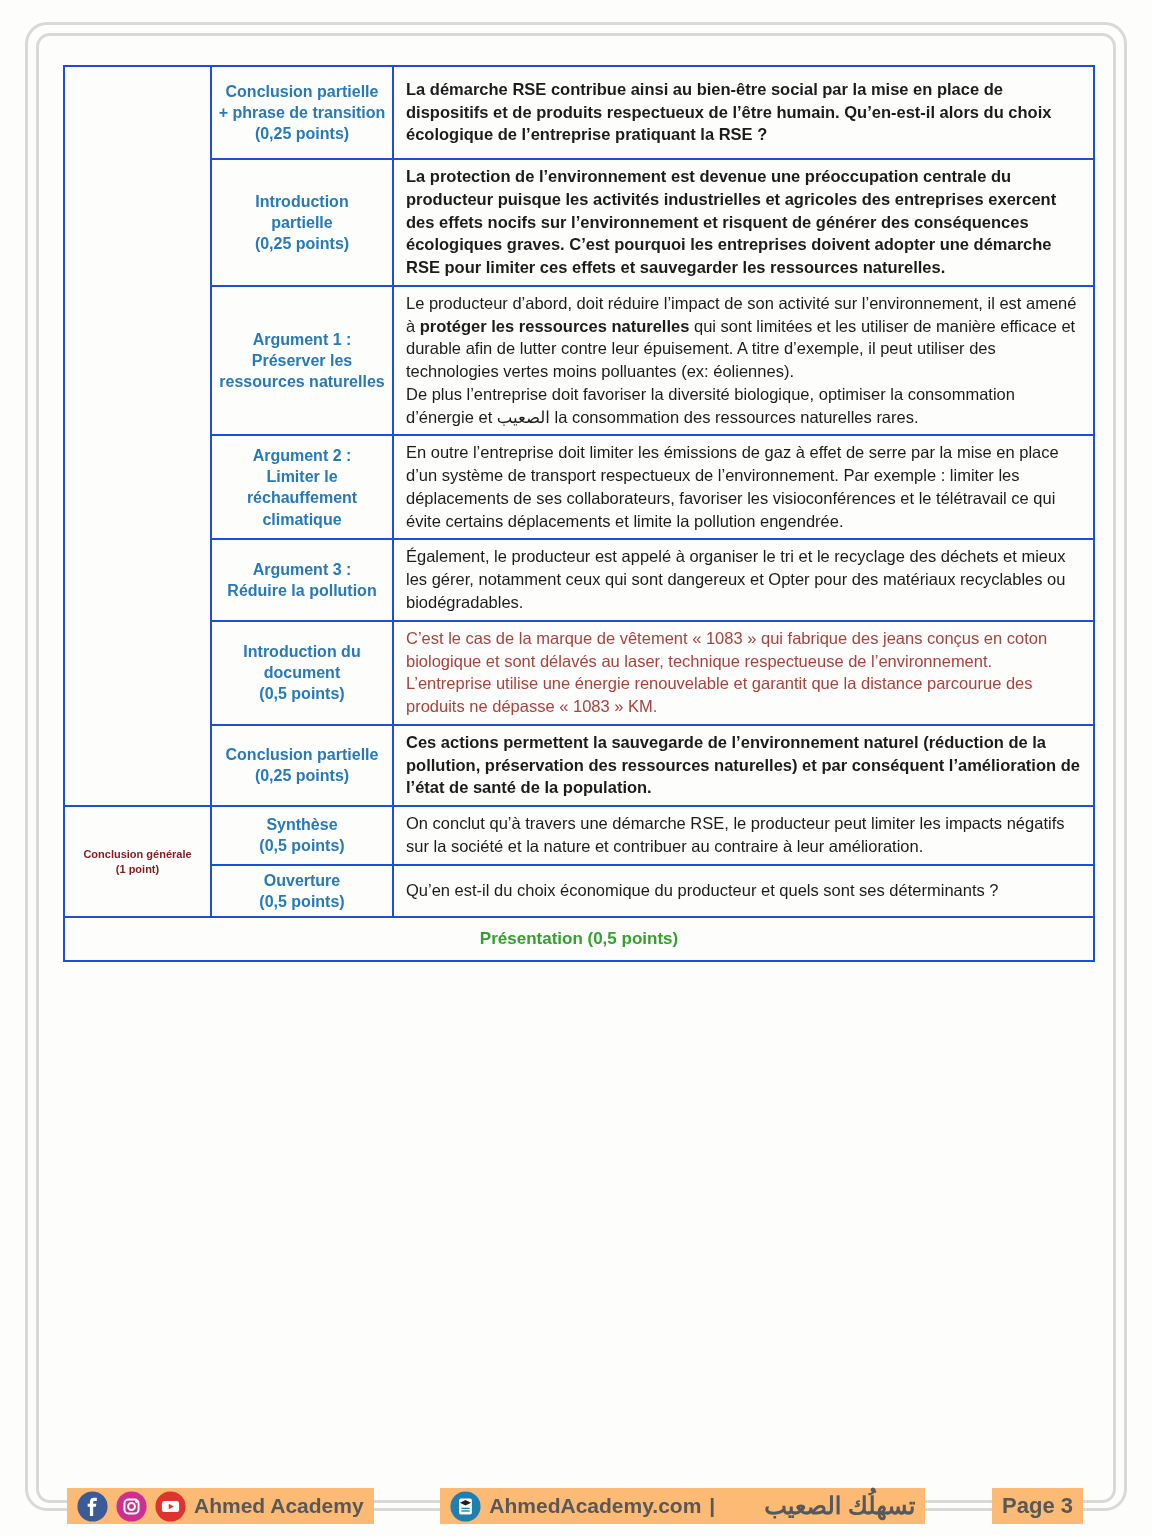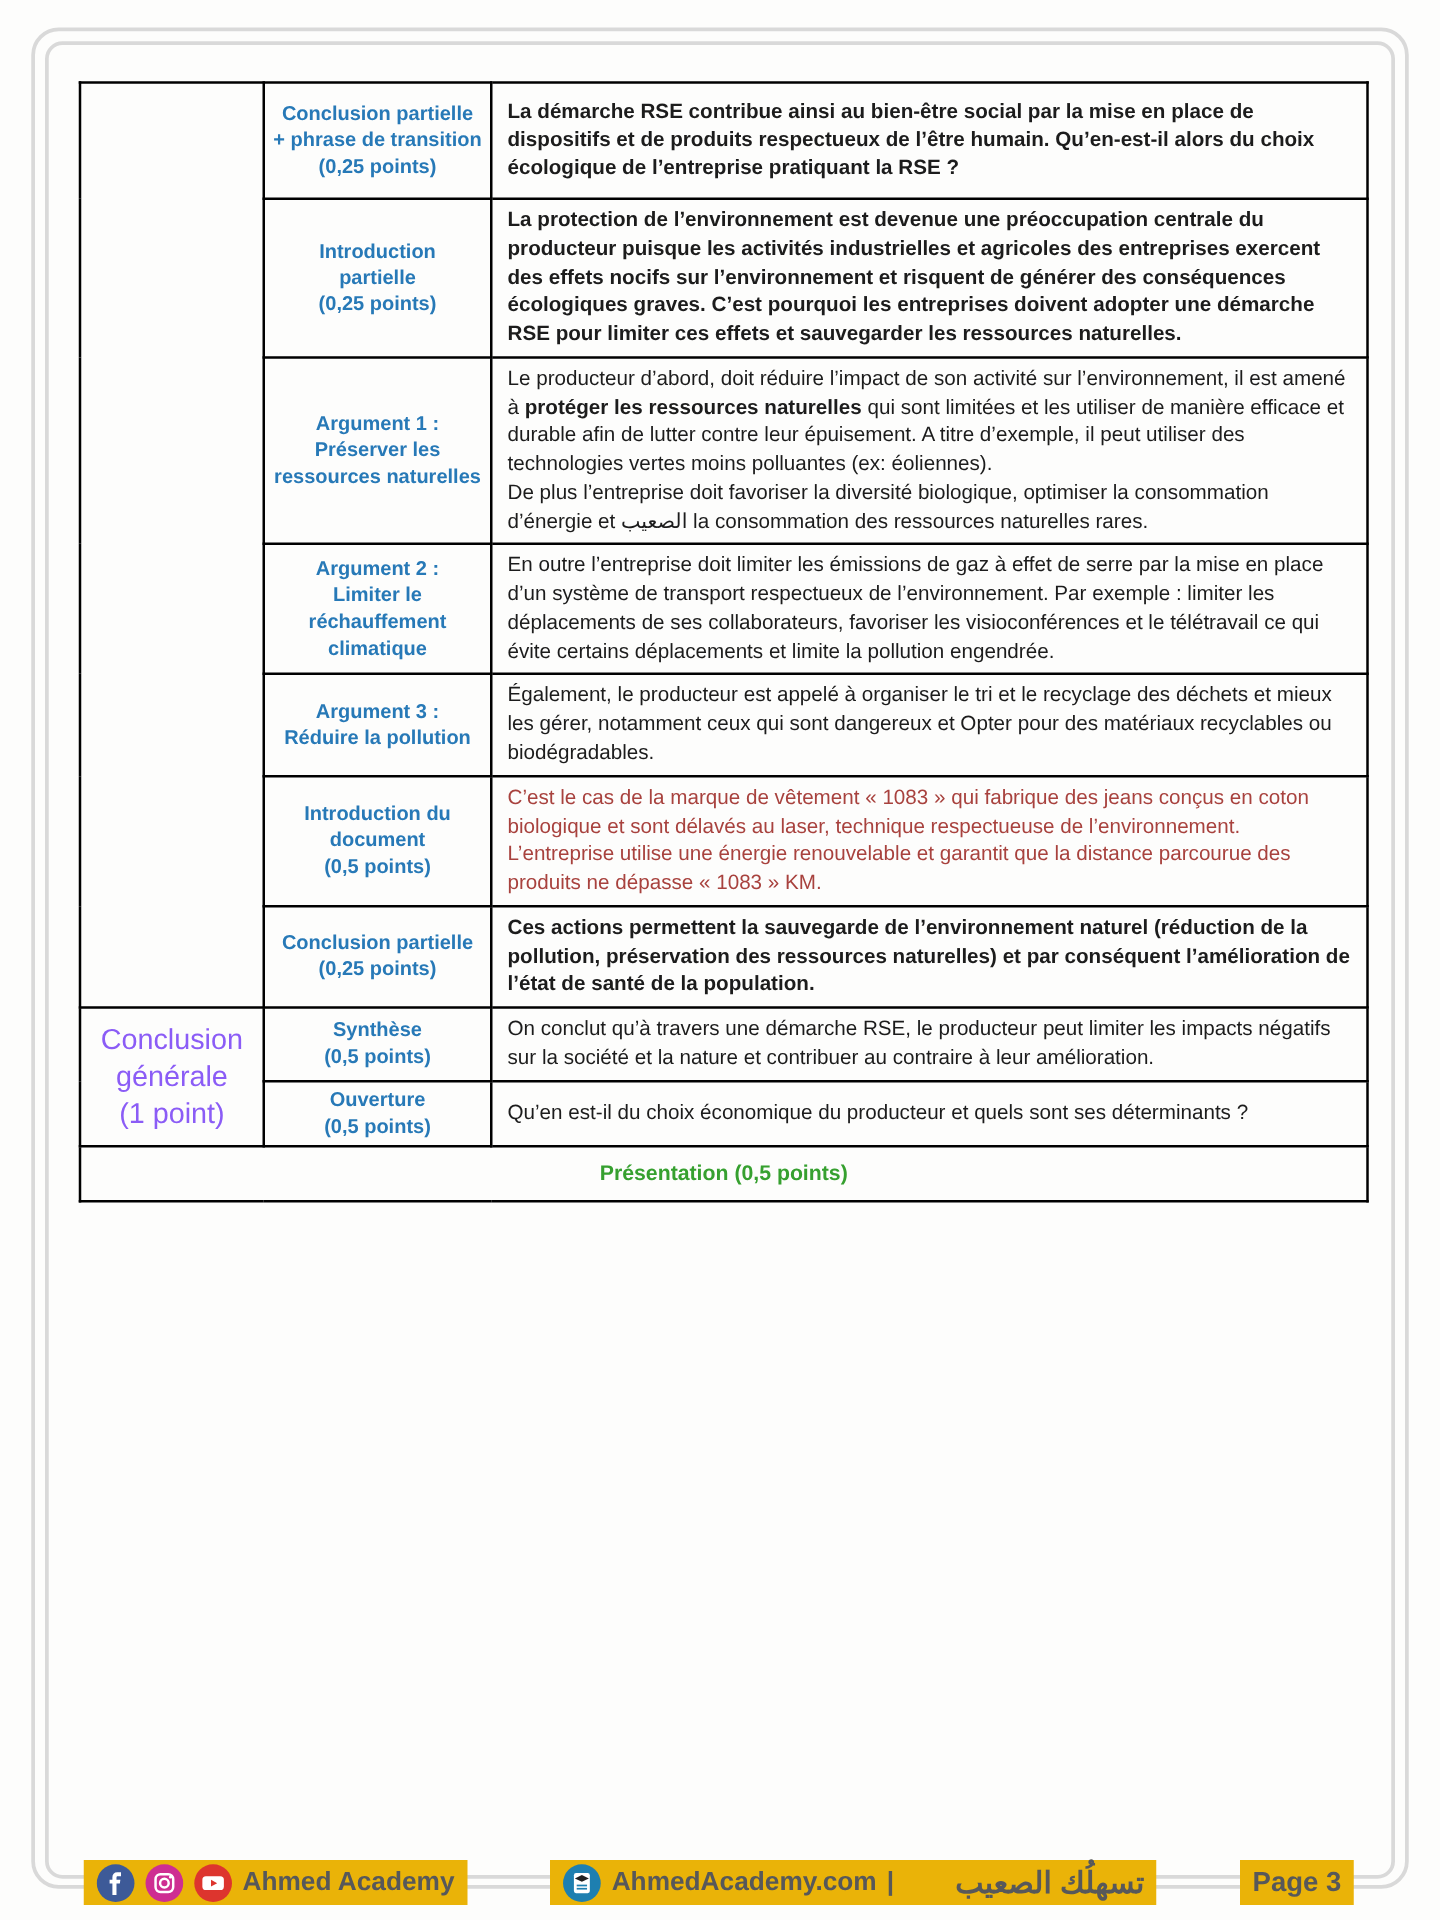--- a/index.html
+++ b/index.html
@@ -18,30 +18,30 @@
     position:absolute;left:36px;top:33px;width:1074px;height:1464px;
     border:3px solid #d9d9d9;border-radius:14px;
   }
 
   
   table.grading{
     position:absolute;left:63px;top:65px;width:1030px;
     border-collapse:collapse;table-layout:fixed;
   }
   table.grading td{
-    border:2px solid #000000;
+    border:2px solid #1d4ed8;
     vertical-align:middle;
     overflow:hidden;
   }
   .r1{height:93px}.r2{height:114px}.r3{height:141px}.r4{height:95px}.r5{height:67px}
   .r6{height:97px}.r7{height:67px}.r8{height:50px}.r9{height:50px}.r10{height:44px}
 
   td.side-cell{
-    text-align:center;font-weight:normal;color:#8b5cf6;
-    font-size:23px;line-height:1.3;padding:4px 6px;
+    text-align:center;font-weight:bold;color:#7f1d1d;
+    font-size:11px;line-height:1.3;padding:4px 6px;
   }
   td.label-cell{
     text-align:center;font-weight:bold;color:#2779b7;
     font-size:16px;line-height:1.32;padding:4px 6px;
   }
   td.content-cell{
     padding:5px 12px 6px 12px;font-size:16.5px;line-height:1.38;
     text-align:left;color:#1c1c1c;
   }
   td.content-cell.bold{font-weight:bold;}
@@ -53,21 +53,21 @@
 
   
   .footer{
     position:absolute;left:25px;top:1488px;width:1102px;height:36px;
     display:flex;align-items:center;z-index:3;
   }
   .fgap{flex:1;}
   .fgap-fixed-l{width:42px;}
   .fgap-fixed-r{width:44px;}
   .fgroup{
-    display:flex;align-items:center;gap:8px;background:#eab308;
+    display:flex;align-items:center;gap:8px;background:#fdba74;
     padding:0 10px;height:36px;
   }
   .ftext{
     font-weight:bold;color:#57585a;font-size:21px;white-space:nowrap;
   }
   .ftext.small{font-size:22px;}
   .arabic{
     font-family:Liberation Sans, sans-serif;
     font-weight:bold;color:#57585a;font-size:24px;direction:rtl;margin-left:41px;
   }

